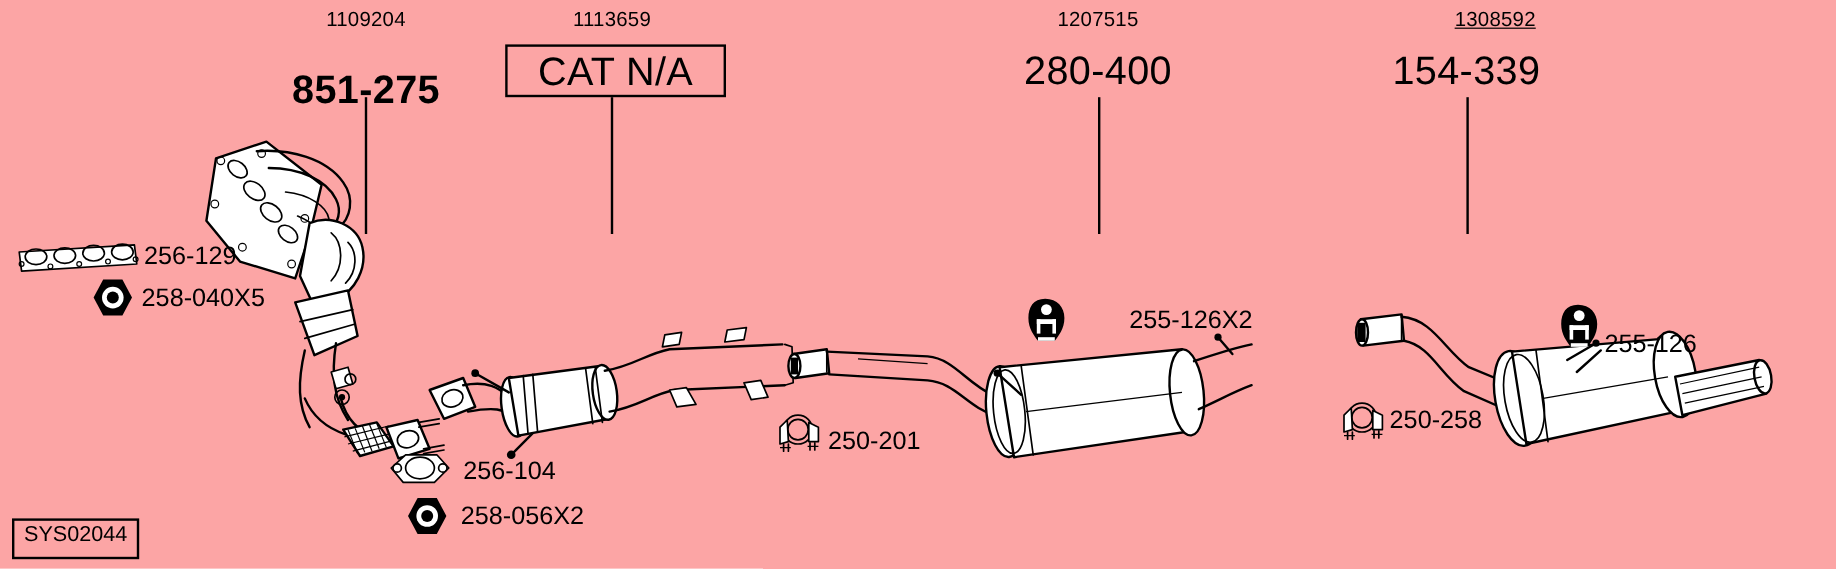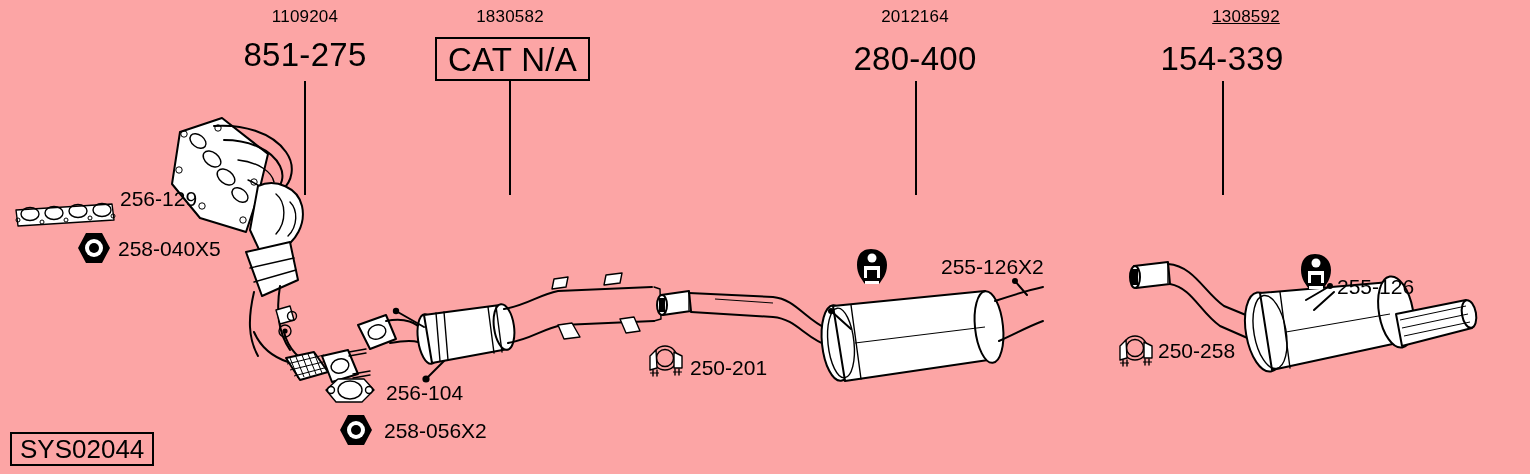--- a/index.html
+++ b/index.html
@@ -52,21 +52,21 @@
   
   .part-label {
     font-size: 21px;
     white-space: nowrap;
     line-height: 1;
   }
 
   
   .sys-box {
     border: 2px solid #000;
-    font-size: 26px;
+    font-size: 18px;
     padding: 2px 8px 4px 8px;
     line-height: 1.05;
     white-space: nowrap;
     box-sizing: border-box;
     text-align: right;
   }
 
   svg { display: block; overflow: visible; }
   .ln   { fill: none; stroke: #000; stroke-width: 2; stroke-linejoin: round; stroke-linecap: round; }
   .lnT  { fill: none; stroke: #000; stroke-width: 1.4; stroke-linejoin: round; stroke-linecap: round; }
@@ -74,26 +74,26 @@
   .wfil { fill: #ffffff; stroke: #000; stroke-width: 2; stroke-linejoin: round; }
   .wfilT{ fill: #ffffff; stroke: #000; stroke-width: 1.4; stroke-linejoin: round; }
   .bfil { fill: #000000; }
 </style>
 </head>
 <body>
 
 <div id="page">
 
   <div class="abs col-ref" style="left:200px; top:8px; width:210px;">1109204</div>
-  <div class="abs col-main" style="left:200px; top:38px; width:210px;">851-275</div>
-
-  <div class="abs col-ref" style="left:405px; top:8px; width:210px;">1830582</div>
-  <div class="abs col-main boxed" style="left:435px; top:37px; width:155px; height:44px;">CAT N/A</div>
-
-  <div class="abs col-ref" style="left:810px; top:8px; width:210px;">2012164</div>
+  <div class="abs col-main" style="left:200px; top:58px; width:210px;font-weight:bold;">851-275</div>
+
+  <div class="abs col-ref" style="left:405px; top:8px; width:210px;">1113659</div>
+  <div class="abs col-main boxed" style="left:421px; top:37px; width:184px; height:44px;">CAT N/A</div>
+
+  <div class="abs col-ref" style="left:810px; top:8px; width:210px;">1207515</div>
   <div class="abs col-main" style="left:810px; top:42px; width:210px;">280-400</div>
 
   <div class="abs col-ref" style="left:1141px; top:8px; width:210px;text-decoration:underline;">1308592</div>
   <div class="abs col-main" style="left:1117px; top:42px; width:210px;">154-339</div>
 
   <div class="abs leader" style="left:304px; top:81px; height:114px;"></div>
   <div class="abs leader" style="left:509px; top:81px; height:114px;"></div>
   <div class="abs leader" style="left:915px; top:81px; height:114px;"></div>
   <div class="abs leader" style="left:1222px; top:81px; height:114px;"></div>
 
@@ -255,21 +255,21 @@
       <ellipse class="lnT" cx="42" cy="13" rx="9" ry="6.5" fill="#fff"></ellipse>
       <ellipse class="lnT" cx="66" cy="11" rx="9" ry="6.5" fill="#fff"></ellipse>
       <ellipse class="lnT" cx="90" cy="10" rx="9" ry="6.5" fill="#fff"></ellipse>
       <circle class="lnH" cx="6" cy="20" r="2" fill="#fff"></circle>
       <circle class="lnH" cx="30" cy="22" r="2" fill="#fff"></circle>
       <circle class="lnH" cx="54" cy="20" r="2" fill="#fff"></circle>
       <circle class="lnH" cx="78" cy="18" r="2" fill="#fff"></circle>
       <circle class="lnH" cx="101" cy="16" r="2" fill="#fff"></circle>
     </svg>
   </div>
-  <div class="abs part-label" style="left:120px; top:188px;text-align:center;">256-129</div>
+  <div class="abs part-label" style="left:120px; top:203px;text-align:center;">256-129</div>
 
   <div class="abs" style="left:76px; top:232px; width:36px; height:32px;">
     <svg width="36" height="32" viewBox="0 0 36 32">
       <path class="bfil" d="M10 1 L26 1 L34 16 L26 31 L10 31 L2 16 Z"></path>
       <circle cx="18" cy="16" r="9" fill="#fff"></circle>
       <circle cx="18" cy="16" r="5" fill="#000"></circle>
     </svg>
   </div>
   <div class="abs part-label" style="left:118px; top:238px;">258-040X5</div>
 

